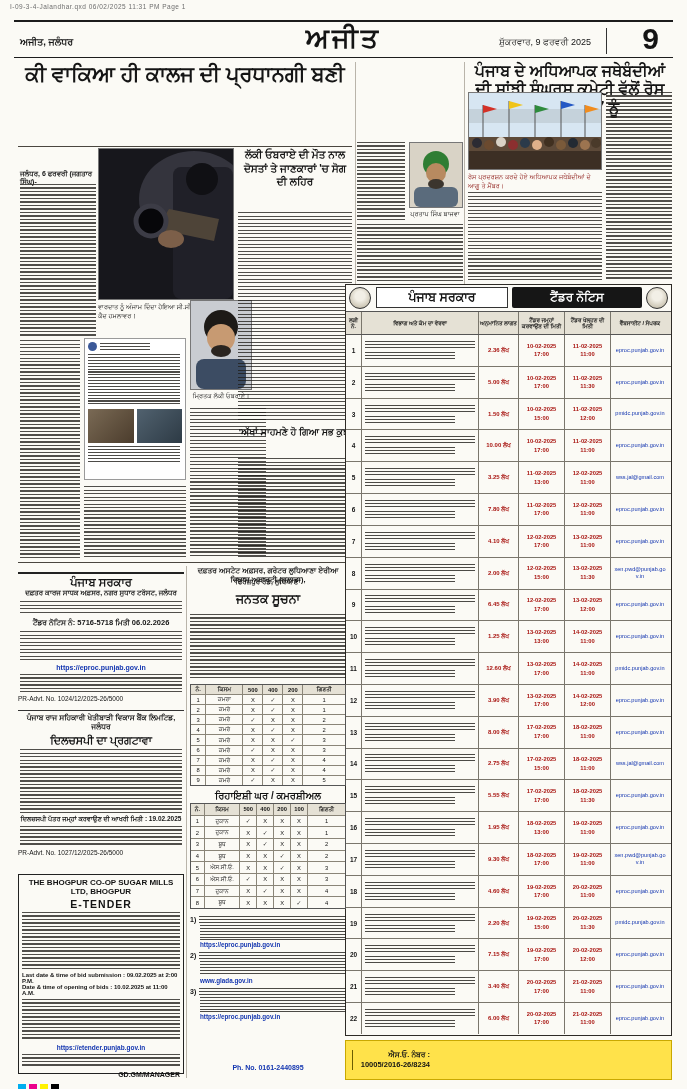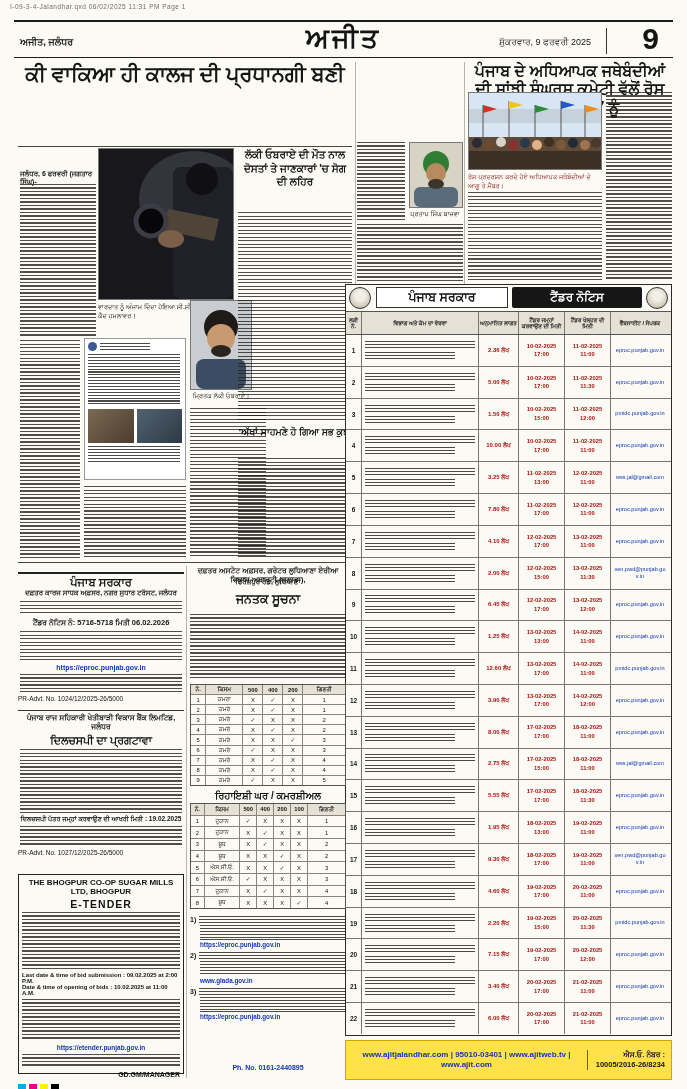--- a/index.html
+++ b/index.html
@@ -711,21 +711,20 @@
           <span class="list-num">3)</span>
           <div class="tl-s" style="flex: 1 1 0%; height: 7px;"></div>
         </div>
         <div class="tl-s" style="height: 15px; margin: 2px 0px 1px 10px;"></div>
         <div class="list-link">https://eproc.punjab.gov.in</div>
       </div>
     </div>
   <div class="abs b ctr blue" style="left:190px;top:1064px;width:156px;font-size:7px">Ph. No. 0161-2440895</div>
 
   <div class="abs" id="banner" style="left:345px;top:1040px;width:327px;height:40px">
-    <div class="lnk">www.ajitjalandhar.com  |  95010-03401  |  www.ajitweb.tv  |  www.ajit.com</div>
     <div class="so">
       <div>ਐਸ.ਓ. ਨੰਬਰ :</div>
       <div>10005/2016-26/8234</div>
     </div>
   </div>
 
   <div class="abs" id="printmarks" style="left:18px;top:1078px"><span class="mark" style="background: rgb(0, 174, 239);"></span><span class="mark" style="background: rgb(236, 0, 140);"></span><span class="mark" style="background: rgb(255, 242, 0);"></span><span class="mark" style="background: rgb(0, 0, 0);"></span></div>
 
 </div>
 

